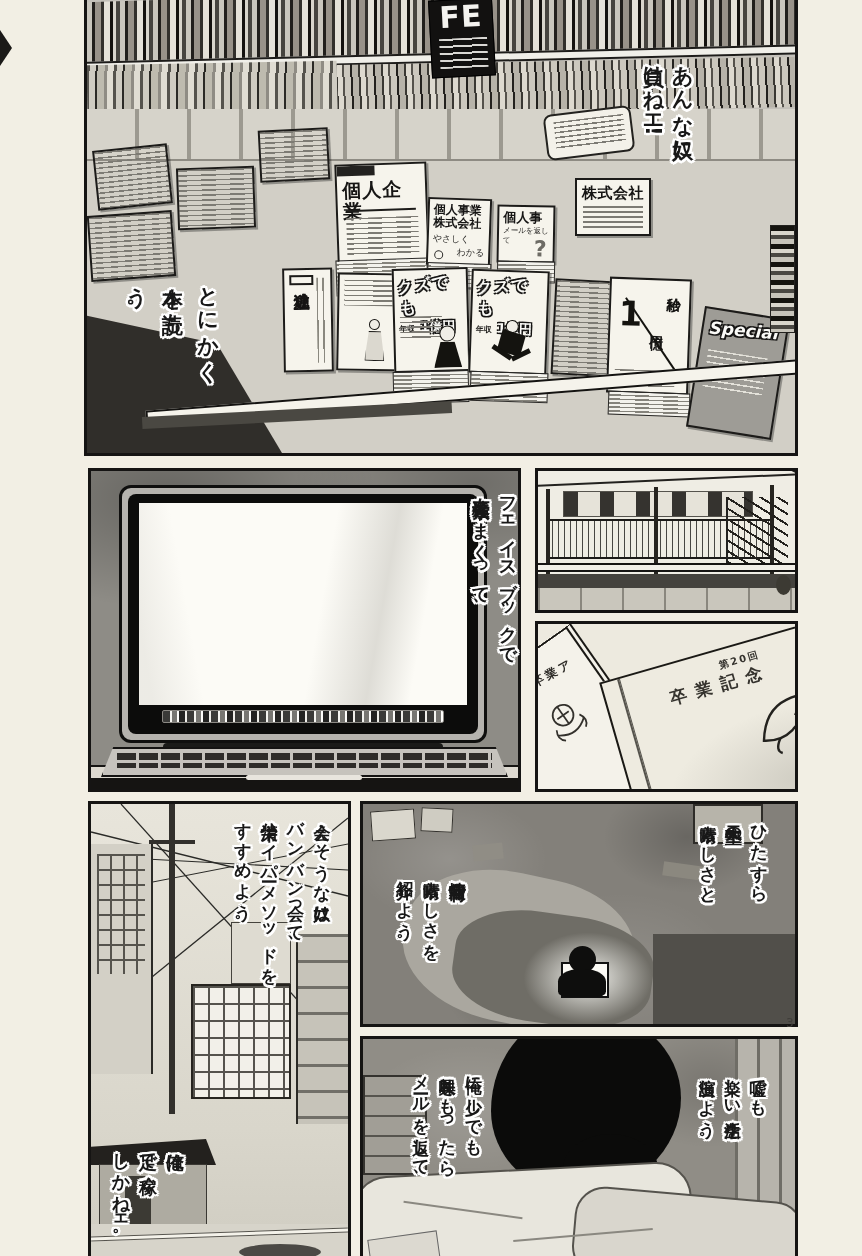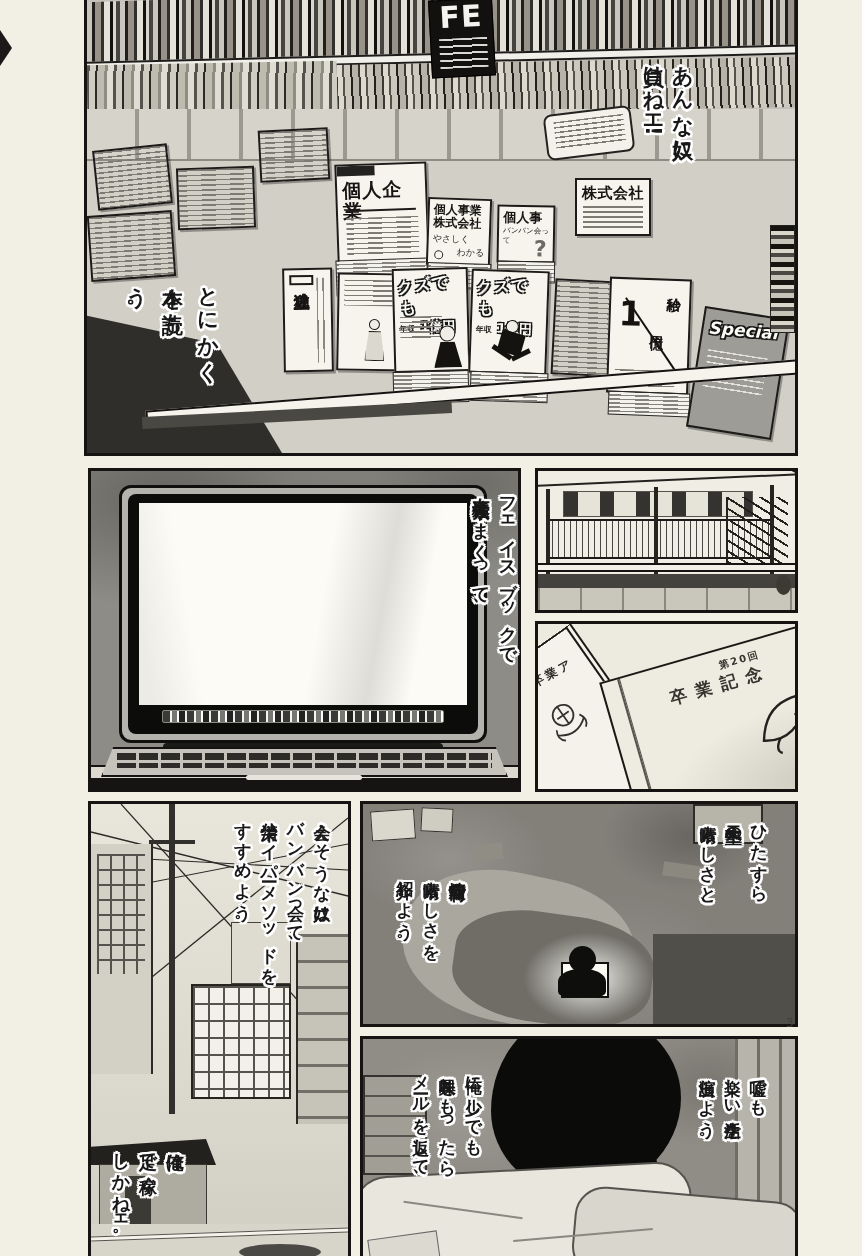--- a/index.html
+++ b/index.html
@@ -71,21 +71,21 @@
       <div class="btitle" style="font-size:12px;">個人事業</div>
       <div class="btitle" style="font-size:12px;">株式会社</div>
       <div style="font-size:9px;color:#2a2927;margin-top:2px;">やさしく</div>
       <div style="font-size:9px;color:#2a2927;text-align:right;">わかる</div>
       <div class="abs" style="left:6px;bottom:4px;width:9px;height:9px;border:1.5px solid #2a2927;border-radius:50%;"></div>
     </div>
     <div class="side" style="left:340px;top:266px;width:64px;height:26px;transform:rotate(2deg);"></div>
 
     <div class="cover" style="left:410px;top:208px;width:58px;height:58px;transform:rotate(1deg);padding:4px;">
       <div class="btitle" style="font-size:13px;">個人事</div>
-      <div style="font-size:7.5px;color:#2a2927;">バンバン会って</div>
+      <div style="font-size:7.5px;color:#2a2927;">メールを返して</div>
       <div style="position:absolute;right:6px;bottom:0;font-size:22px;color:#6d6b65;font-weight:800;">?</div>
     </div>
     <div class="side" style="left:410px;top:264px;width:58px;height:22px;transform:rotate(1deg);"></div>
 
     <div class="cover" style="left:488px;top:181px;width:76px;height:58px;padding:5px;">
       <div class="btitle" style="font-size:15px;letter-spacing:.5px;">株式会社</div>
       <div class="abs scrib" style="left:6px;top:26px;width:60px;height:24px;"></div>
     </div>
 
     <div class="abs" style="left:458px;top:113px;width:88px;height:46px;background:#f3f1e9;border:2px solid #23221f;border-radius:8px;transform:rotate(-7deg);padding:6px 8px;">

